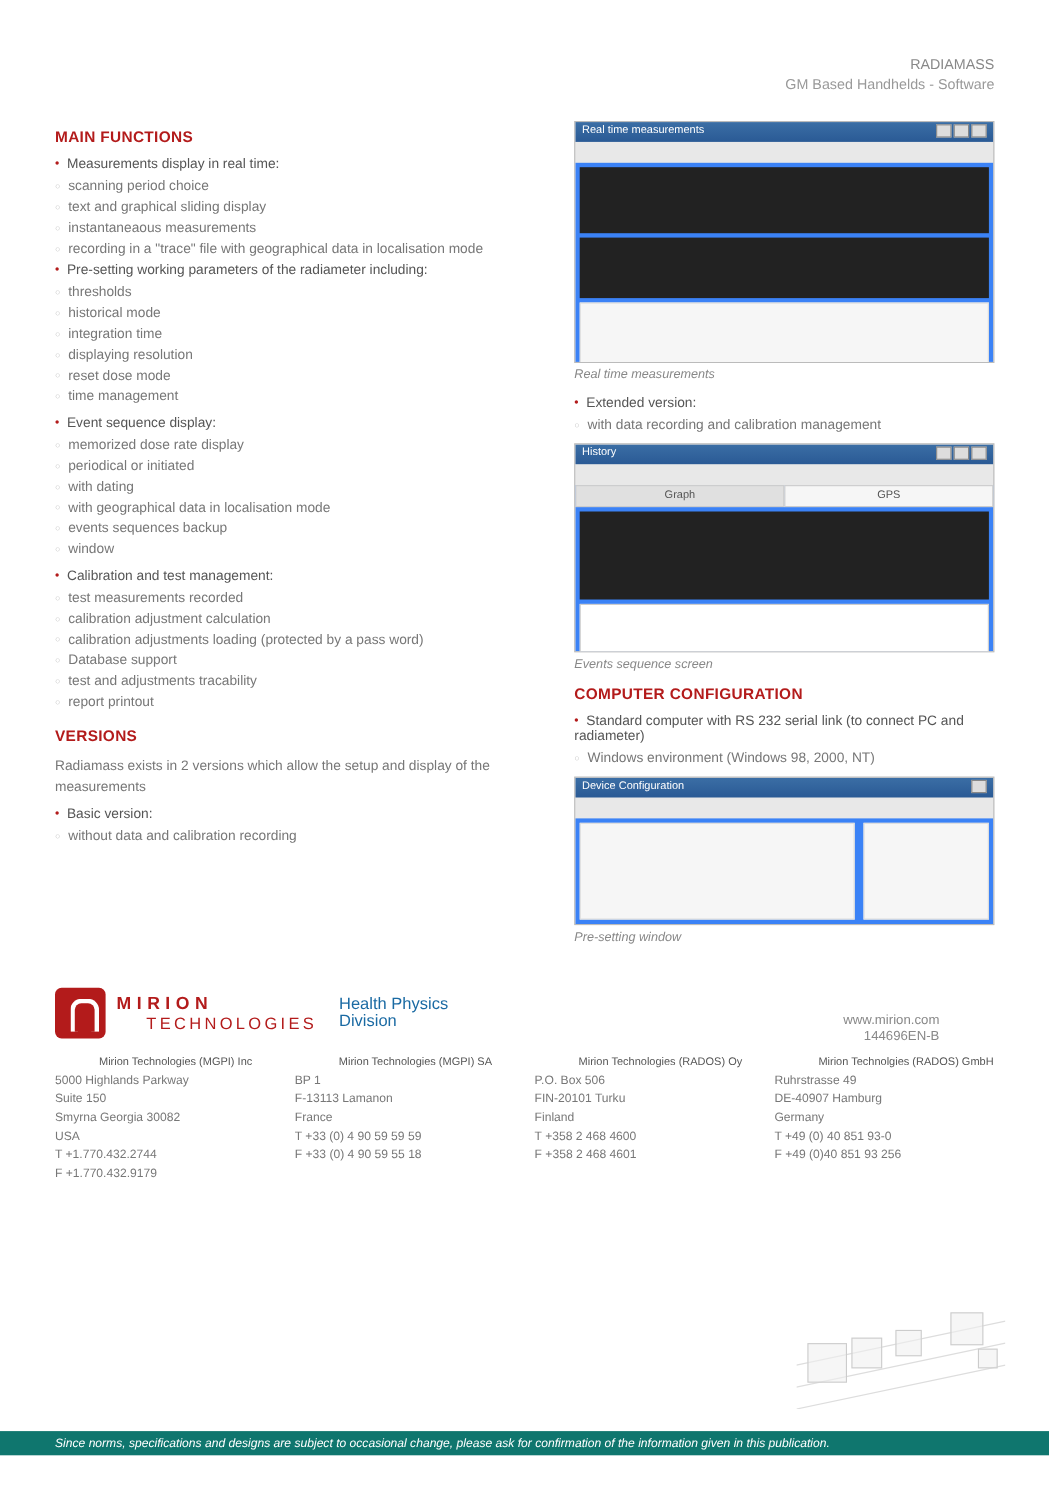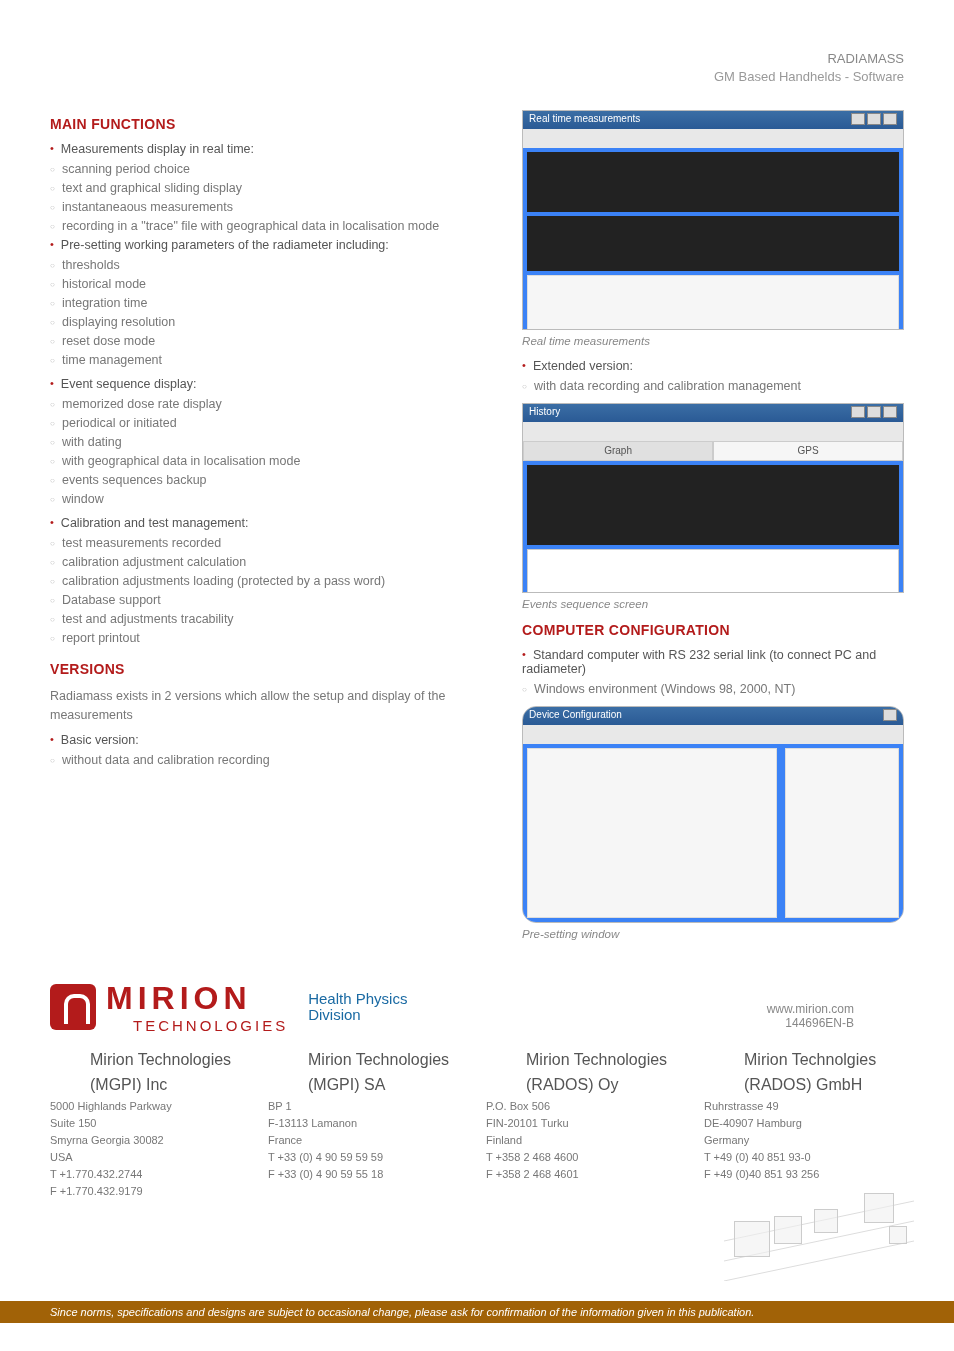--- a/index.html
+++ b/index.html
@@ -15,39 +15,39 @@
   ul.main > li { margin-bottom: 6px; }
   ul.main > li.bullet::before { content: "•"; color: #b31b1b; margin-right: 7px; font-size: 11px; position: relative; top: -1px; }
   ul.main > li.bullet { color: #555; font-size: 12.5px; }
   ul.sub { list-style: none; margin-left: 0; }
   ul.sub > li { color: #777; font-size: 12.5px; margin-bottom: 5px; padding-left: 12px; position: relative; }
   ul.sub > li::before { content: "○"; color: #bbb; font-size: 8px; position: absolute; left: 0; top: 3px; }
   .caption { font-style: italic; color: #888; font-size: 11.5px; margin: 5px 0 12px 0; }
   .screenshot-box { background: #e8e8e8; border: 1px solid #bbb; width: 100%; margin-top: 4px; display: flex; align-items: center; justify-content: center; color:#aaa; font-size:10px; position:relative; overflow:hidden; }
   .screenshot-box.a { height: 220px; }
   .screenshot-box.b { height: 190px; }
-  .screenshot-box.c { height: 217px; border-radius: 14px; }
+  .screenshot-box.c { height: 135px; }
   .screenshot-box .title-bar { position:absolute; top:0; left:0; right:0; height:18px; background:linear-gradient(#3b6ea5,#2a5a95); color:#fff; font-size:10px; padding:2px 6px; display:flex; justify-content:space-between; }
   .screenshot-box .winctl { display:flex; gap:2px; }
   .screenshot-box .winctl span { width:14px; height:12px; background:#ddd; display:inline-block; border:1px solid #888; }
   .screenshot-box .body-area { position:absolute; top:18px; bottom:0; left:0; right:0; background:#3b82f6;margin-top:19px; }
   .plot-dark { background:#222; margin:4px; }
   .body-text { color:#777; font-size:12.5px; line-height:1.5; margin-bottom:8px; }
   .logo-row { display:flex; align-items:center; margin-top:28px; gap:10px; }
   .logo-mark { width:46px; height:46px; background:#b31b1b; border-radius:6px; position:relative; }
   .logo-mark::after { content:""; position:absolute; left:14px; top:10px; width:18px; height:26px; border:4px solid #fff; border-radius:10px 10px 0 0; border-bottom:none; }
   .logo-text { display:flex; flex-direction:column; }
-  .logo-text .brand { color:#b31b1b; font-weight:bold; font-size:32px; letter-spacing:5px; font-family: Arial; }
+  .logo-text .brand { color:#b31b1b; font-weight:bold; font-size:16px; letter-spacing:5px; font-family: Arial; }
   .logo-text .tag { color:#b31b1b; font-size:15px; letter-spacing:3px;margin-left:27px; }
   .logo-division { color:#1a6aa3; font-size:15px; line-height:1.1; margin-left:10px; }
   .site-info { text-align:right; color:#888; font-size:12px; position:absolute; right:50px; }
   .contacts { display:flex; gap:18px; margin-top:14px; font-size:11px; color:#777; line-height:1.55; }
   .contacts .ccol { flex:1; }
-  .contacts .ccol .cname { color:#555; font-size:16px;padding-left:40px; }
-  .disclaimer-bar { position:absolute; bottom:28px; left:0; right:0; background:#a16207; color:#fff; font-style:italic; font-size:11px; padding:5px 50px; }
+  .contacts .ccol .cname { color:#555; font-size:10px;padding-left:40px; }
+  .disclaimer-bar { position:absolute; bottom:28px; left:0; right:0; background:#0f766e; color:#fff; font-style:italic; font-size:11px; padding:5px 50px; }
   .cube-graphic { position:absolute; right:40px; bottom:70px; width:190px; height:100px; }
   .cube-graphic .cube { position:absolute; width:36px; height:36px; border:1px solid #ccc; background:rgba(240,240,240,0.6); }
   svg.cube-lines { position:absolute; inset:0; }
 </style>
 </head>
 <body>
 
 <div class="page">
   <div class="header-right">
     <div class="prod">RADIAMASS</div>

